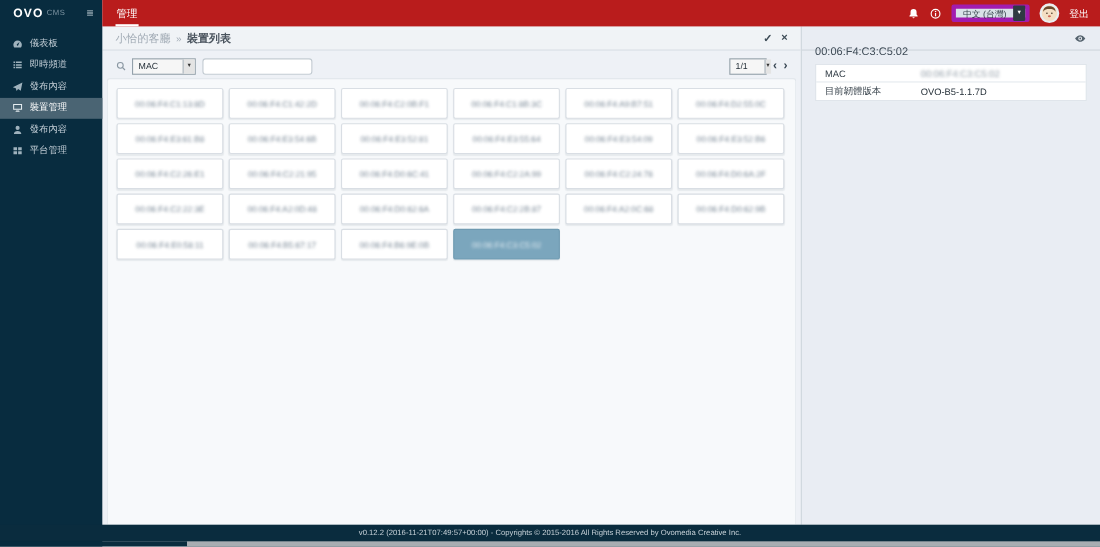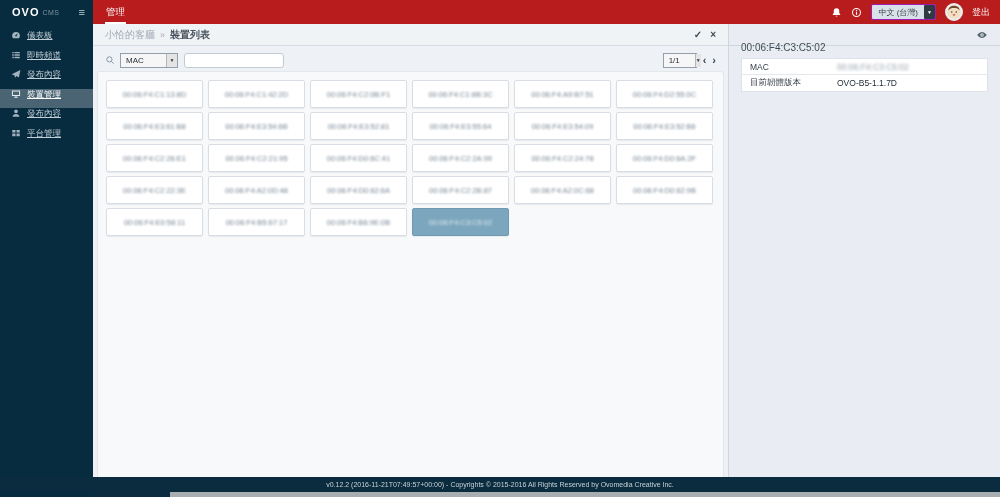--- a/index.html
+++ b/index.html
@@ -6,33 +6,33 @@
   html,body { width:1000px; height:497px; overflow:hidden; font-family:"Liberation Sans", sans-serif; }
   .stage { position:relative; width:1000px; height:497px; background:#eef1f6; }
 
   
   .sidebar { position:absolute; left:0; top:0; width:93px; height:497px; background:#082c3f; z-index:2; }
   .logo-row { height:24px; display:flex; align-items:center; padding:0 8px 0 12px; }
   .logo-main { color:#ffffff; font-weight:bold; font-size:11px; letter-spacing:1px; }
   .logo-sub { color:#7e95a3; font-size:7px; margin-left:3px; letter-spacing:.5px; }
   .hamburger { margin-left:auto; color:#c6d2d9; font-size:11px; line-height:1; cursor:pointer; }
   .nav { padding-top:6px; }
-  .nav-item { height:19.5px; display:flex; padding-left:11px; color:#c3ced6; font-size:8.5px; cursor:pointer;text-decoration:underline; }
+  .nav-item { height:19.5px; display:flex; align-items:center; padding-left:11px; color:#c3ced6; font-size:8.5px; cursor:pointer; }
   .nav-item .nicon { width:10px; height:10px; margin-right:6px; flex:0 0 auto; color:#9fb2bd; display:flex; }
   .nav-item.active { background:#4a6473; color:#ffffff; }
   .nav-item.active .nicon { color:#e6edf1; }
   .nicon svg { width:10px; height:10px; fill:currentColor; }
 
   
   .topbar { position:absolute; left:93px; top:0; right:0; height:24px; background:#b91c1c; display:flex; align-items:center; z-index:3; }
   .top-tab { margin-left:12px; color:#ffffff; font-size:9.5px; padding:5px 1px 3px; border-bottom:2px solid #ffffff; cursor:pointer; }
   .top-right { margin-left:auto; display:flex; align-items:center; gap:9px; padding-right:10px; }
   .tb-icon { width:11px; height:11px; color:#ffffff; cursor:pointer; display:flex; }
   .tb-icon svg { width:11px; height:11px; fill:currentColor; }
-  .lang-select { display:flex; align-items:center; background:#d9e2e8; border:1px solid #a21caf; border-radius:2px; height:16px; font-size:8px; color:#333f48; padding-left:6px; cursor:pointer; }
+  .lang-select { display:flex; align-items:center; background:#d9e2e8; border:4px solid #a21caf; border-radius:2px; height:16px; font-size:8px; color:#333f48; padding-left:6px; cursor:pointer; }
   .lang-select .arrow-box { width:11px; height:14px; margin-left:6px; background:#2f3a42; color:#fff; display:flex; align-items:center; justify-content:center; font-size:5px; border-radius:1px; }
   .avatar { width:18px; height:18px; border-radius:50%; border:2px solid #e9eef2; overflow:hidden; background:#f6e6cf; cursor:pointer; flex:0 0 auto; }
   .avatar svg { width:100%; height:100%; display:block; }
   .logout { color:#ffffff; font-size:9px; cursor:pointer; }
 
   
   .main { position:absolute; left:93px; top:24px; width:635px; bottom:20px; background:#eef1f6; overflow:hidden; }
   .breadcrumb-bar { height:22px; background:#f0f3f6; border-bottom:1px solid #d8dee4; display:flex; align-items:center; padding:0 12px; }
   .bc-parent { color:#9fa9b3; font-size:10px; cursor:pointer;text-align:right; }
   .bc-sep { color:#9fa9b3; font-size:9px; margin:0 5px; }

